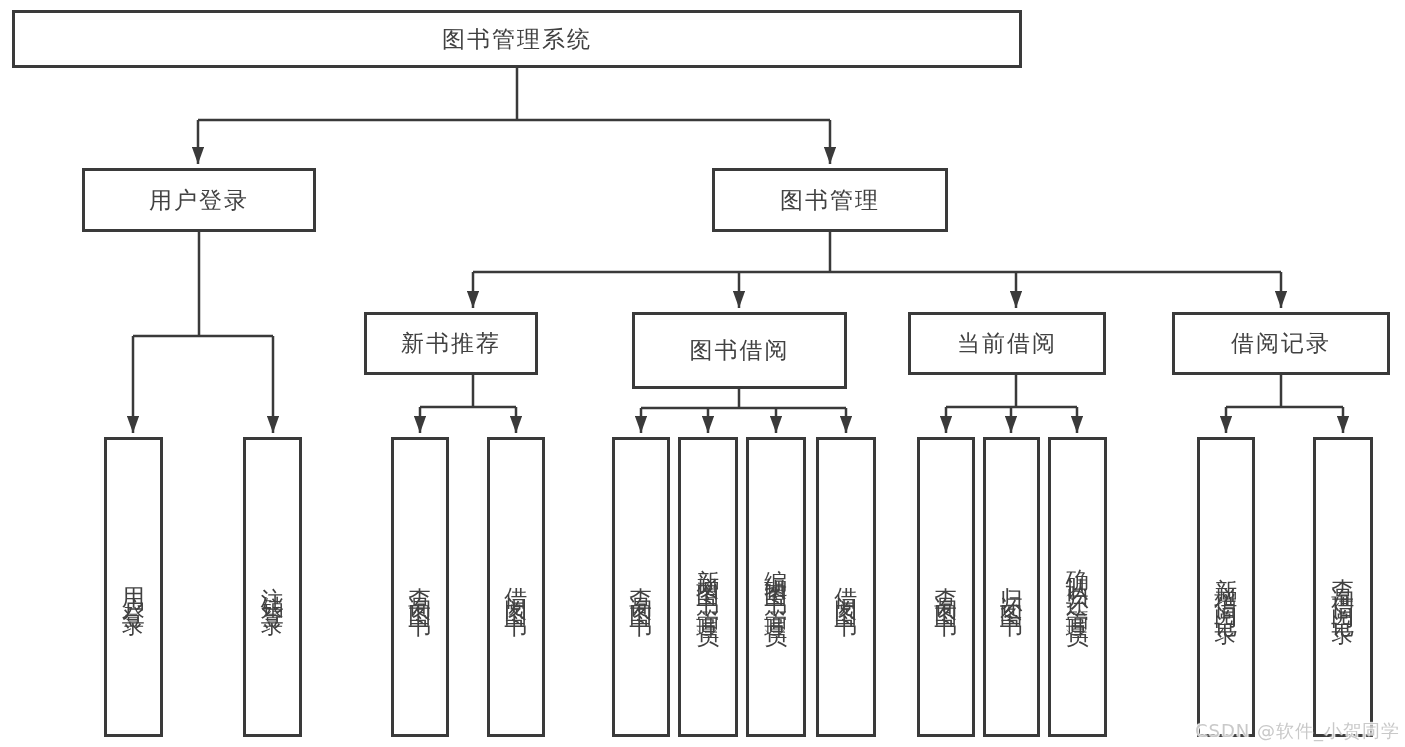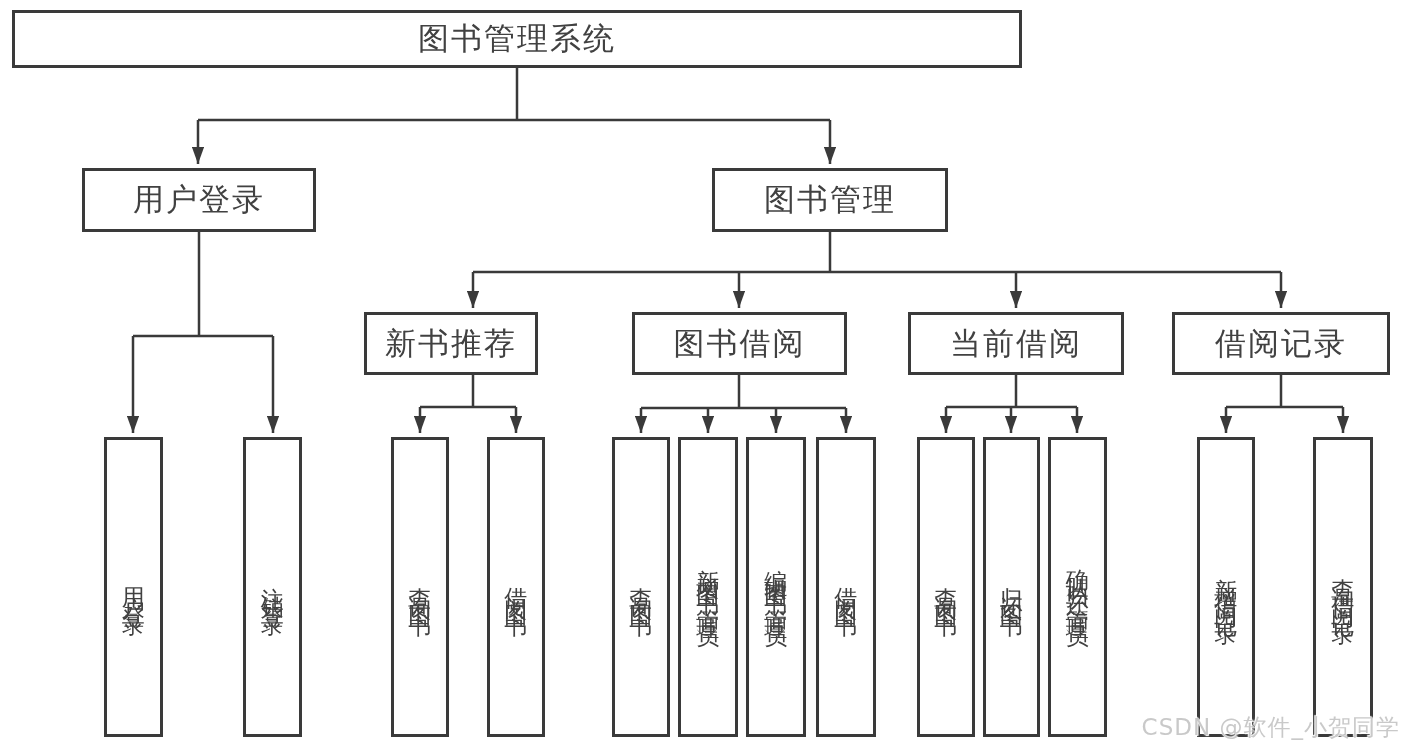--- a/index.html
+++ b/index.html
@@ -21,36 +21,36 @@
     position: absolute;
     box-sizing: border-box;
     border: 3px solid #3a3a3a;
     background: #ffffff;
     display: flex;
     align-items: center;
     justify-content: center;
     color: #414141;
     z-index: 2;
   }
-  .h-node { font-size: 31px; letter-spacing: 2px; white-space: nowrap; }
+  .h-node { font-size: 23px; letter-spacing: 2px; white-space: nowrap; }
   .v-node .vtext {
     writing-mode: vertical-rl;
     text-orientation: mixed;
     font-size: 23px;
     line-height: 1.15;
     letter-spacing: 9px;
     white-space: nowrap;
   }
   .v-node.tight .vtext { letter-spacing: 8px; }
   .watermark {
     position: absolute;
     right: 5px;
     bottom: 4px;
     z-index: 5;
-    font-size: 23px;
+    font-size: 18px;
     letter-spacing: 1px;
     color: #c9c9c9;
     text-shadow: 0 0 2px #ffffff, 1px 1px 1px #ffffff, -1px -1px 1px #ffffff;
     white-space: nowrap;
   }
 </style>
 </head>
 <body>
 
 <div class="stage">
@@ -119,24 +119,24 @@
   <div class="node h-node" style="left:82px; top:168px; width:234px; height:64px;">
     <span>用户登录</span>
   </div>
   <div class="node h-node" style="left:712px; top:168px; width:236px; height:64px;font-family:Liberation Mono, monospace;">
     <span>图书管理</span>
   </div>
 
   <div class="node h-node" style="left:364px; top:312px; width:174px; height:63px;">
     <span>新书推荐</span>
   </div>
-  <div class="node h-node" style="left:632px; top:312px; width:215px; height:63px;">
+  <div class="node h-node" style="left:632px; top:312px; width:215px; height:77px;">
     <span>图书借阅</span>
   </div>
-  <div class="node h-node" style="left:908px; top:312px; width:216px; height:63px;">
+  <div class="node h-node" style="left:908px; top:312px; width:198px; height:63px;">
     <span>当前借阅</span>
   </div>
   <div class="node h-node" style="left:1172px; top:312px; width:218px; height:63px;">
     <span>借阅记录</span>
   </div>
 
   <div class="node v-node" style="left:104px; top:437px; width:59px; height:300px;">
     <span class="vtext">用户登录</span>
   </div>
   <div class="node v-node" style="left:243px; top:437px; width:59px; height:300px;">

